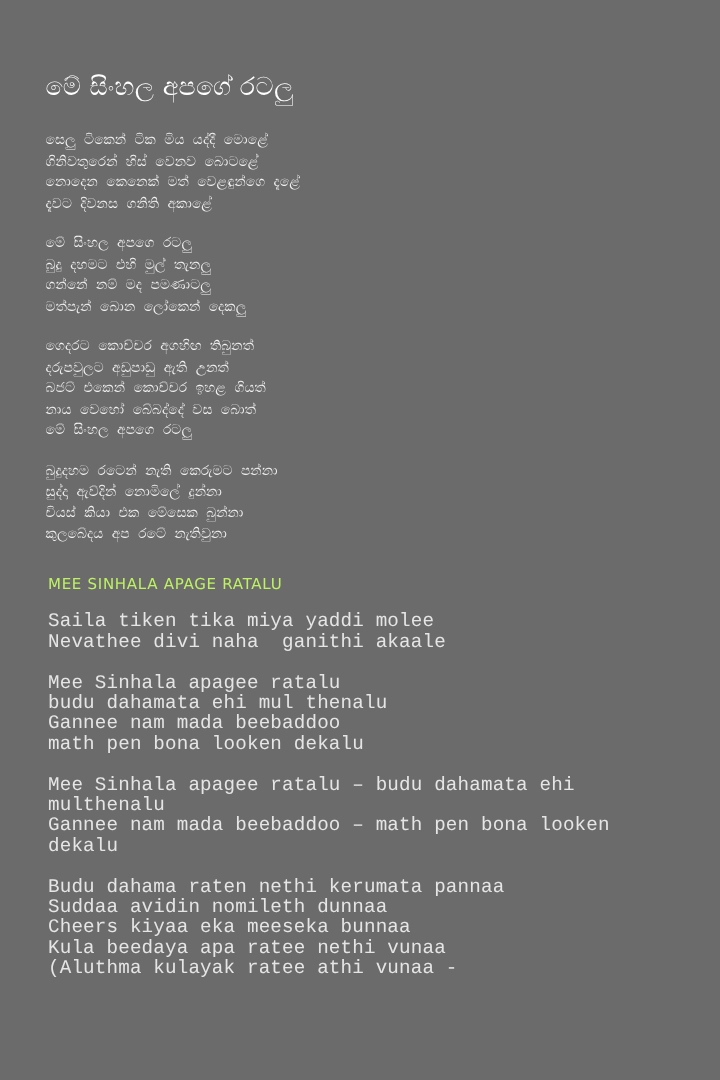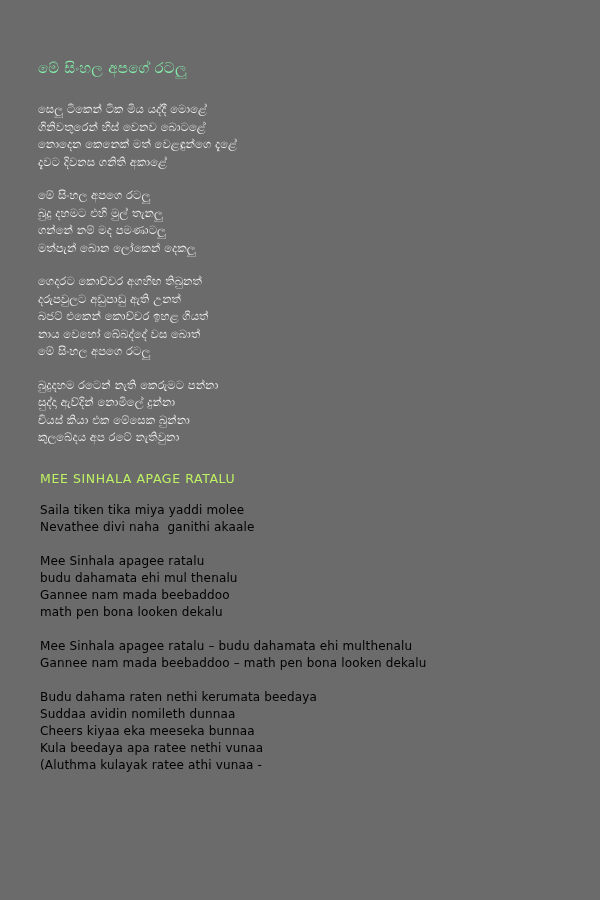--- a/index.html
+++ b/index.html
@@ -15,49 +15,50 @@
     overflow: hidden;
   }
   .page {
     position: relative;
     width: 600px;
     height: 900px;
     box-sizing: border-box;
     padding: 58px 38px 0 38px;
   }
   .title-sinhala {
-    font-size: 15px;
+    font-size: 21px;
     font-weight: 400;
     letter-spacing: 0.3px;
-    color: #86efac;
+    color: #ffffff;
     margin: 0 0 22px 0;
     line-height: 1.4;
   }
   .verse {
     margin: 0 0 16px 0;
   }
   .verse.sinhala {
     font-size: 11.5px;
     line-height: 17.5px;
     color: #f2f2f2;
     letter-spacing: 0.1px;
   }
   .line {
     white-space: pre-wrap;
+    font-family: Liberation Mono, monospace;
   }
   .translit-title {
     font-size: 12.5px;
     letter-spacing: 0.6px;
     color: #bef264;
     margin: 24px 0 16px 2px;
   }
   .verse.latin {
-    font-size: 12px;
+    font-size: 16px;
     line-height: 17px;
-    color: #000000;
+    color: #e5e5e5;
     letter-spacing: 0.15px;
     margin: 0 0 17px 2px;
   }
   .verse.latin .line {
     padding: 0;
   }
 </style>
 </head>
 <body>
 
@@ -108,21 +109,21 @@
     <div class="line">math pen bona looken dekalu</div>
   </div>
 
 
   <div class="verse latin">
     <div class="line">Mee Sinhala apagee ratalu – budu dahamata ehi multhenalu</div>
     <div class="line">Gannee nam mada beebaddoo – math pen bona looken dekalu</div>
   </div>
 
   <div class="verse latin">
-    <div class="line">Budu dahama raten nethi kerumata beedaya</div>
+    <div class="line">Budu dahama raten nethi kerumata pannaa</div>
     <div class="line">Suddaa avidin nomileth dunnaa</div>
     <div class="line">Cheers kiyaa eka meeseka bunnaa</div>
     <div class="line">Kula beedaya apa ratee nethi vunaa</div>
     <div class="line">(Aluthma kulayak ratee athi vunaa -</div>
 
   </div>
 
 </div>
 
 </body></html>

